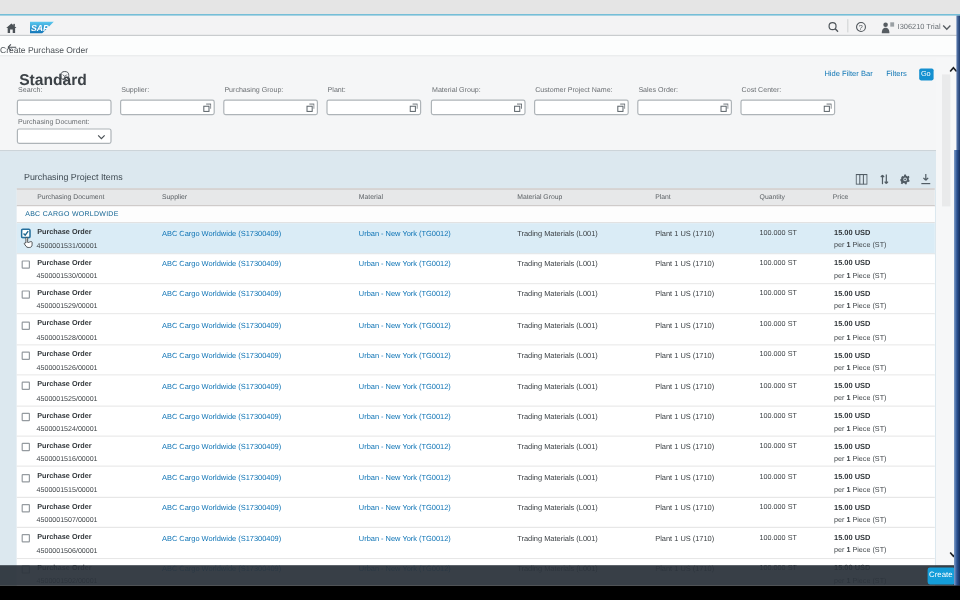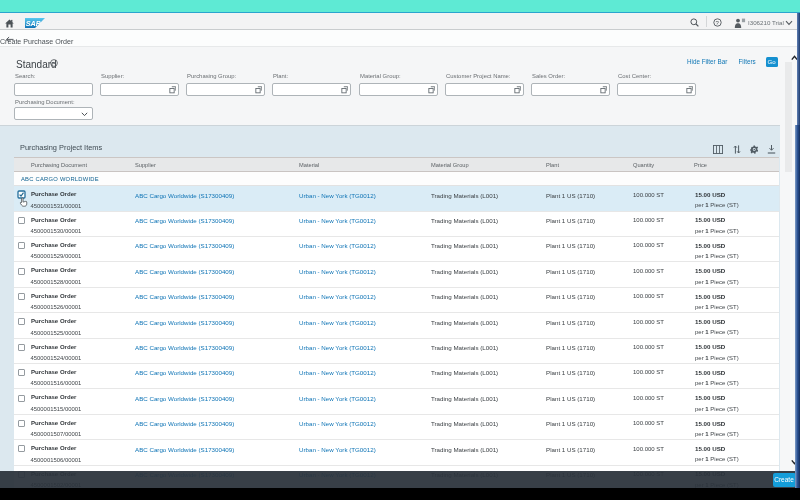--- a/index.html
+++ b/index.html
@@ -1,29 +1,29 @@
 <!DOCTYPE html>
 <html><head><meta charset="utf-8"><style>
 *{margin:0;padding:0;box-sizing:border-box}
 html,body{width:800px;height:500px;overflow:hidden;background:#000;
  font-family:"Liberation Sans",sans-serif;-webkit-font-smoothing:antialiased}
 .abs{position:absolute}
-#stage{position:relative;width:800px;height:500px;background:#5eead4}
+#stage{position:relative;width:800px;height:500px;background:#e5e5e5}
 #blueline{left:0;top:12px;width:800px;height:1.4px;background:#2ba4ce}
 #shell{left:0;top:13.4px;width:800px;height:16.8px;background:#f3f3f4;border-bottom:1px solid #c9ccce}
 #titlebar{left:0;top:30.2px;width:800px;height:17.2px;background:#fcfdfd;border-bottom:1px solid #e7e9ea}
 #filterbar{left:0;top:47.4px;width:800px;height:78.6px;background:#f5f6f7;border-bottom:1px solid #ccd4d9}
 #pagebg{left:0;top:126px;width:800px;height:362px;background:#dce8ef}
 .lbl{position:absolute;font-size:5.9px;color:#6b6f73;white-space:nowrap}
 .inp{position:absolute;top:83px;height:13px;width:79px;background:#fff;border:1px solid #aeb4b8;border-radius:2px}
 #title{left:0;top:38px;width:692px;text-align:left;font-size:7.1px;color:#4c5257}
 .flink{position:absolute;top:58px;font-size:6.3px;color:#1077b5;white-space:nowrap}
 #gobtn{left:765.5px;top:56.6px;width:12px;height:10px;background:#1590d0;border-radius:1.5px;
   color:#fff;font-size:6.1px;text-align:center;line-height:10px}
-#stdrow{left:16px;top:58.5px;font-size:10px;font-weight:normal;color:#3c4247}
+#stdrow{left:16px;top:58.5px;font-size:13px;font-weight:bold;color:#3c4247}
 #tbltitle{left:20px;top:142.7px;font-size:7.4px;color:#3f4a52}
 #tablecard{left:14px;top:157px;width:765px;height:331px;background:#fff}
 #thead{left:0;top:0;width:765px;height:15px;background:#e7e8e9;border-top:1px solid #cbc6c4;border-bottom:1px solid #c9c4c2}
 .th{position:absolute;top:4.2px;font-size:5.7px;color:#5c6165;white-space:nowrap}
 #grouprow{left:0;top:15px;width:765px;height:14.2px;background:#fdfdfd;border-bottom:1px solid #e2e2e2;
   font-size:5.8px;color:#116392;}
 #grouprow span{position:absolute;left:7px;top:4.1px;letter-spacing:0.25px}
 .row{position:absolute;left:0;width:765px;height:25.4px;border-bottom:1px solid #e7e7e7;background:#fff}
 .row.hl{background:#daecf6}
 .cell{position:absolute;white-space:nowrap}

